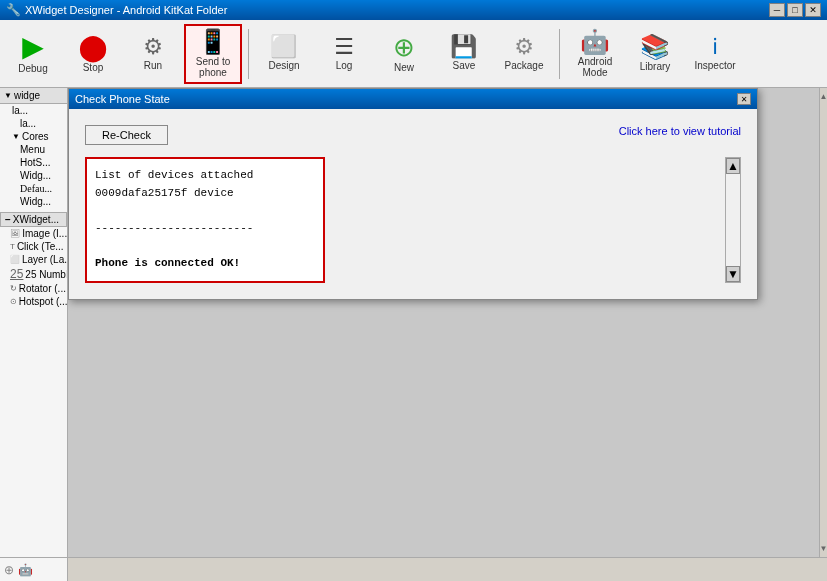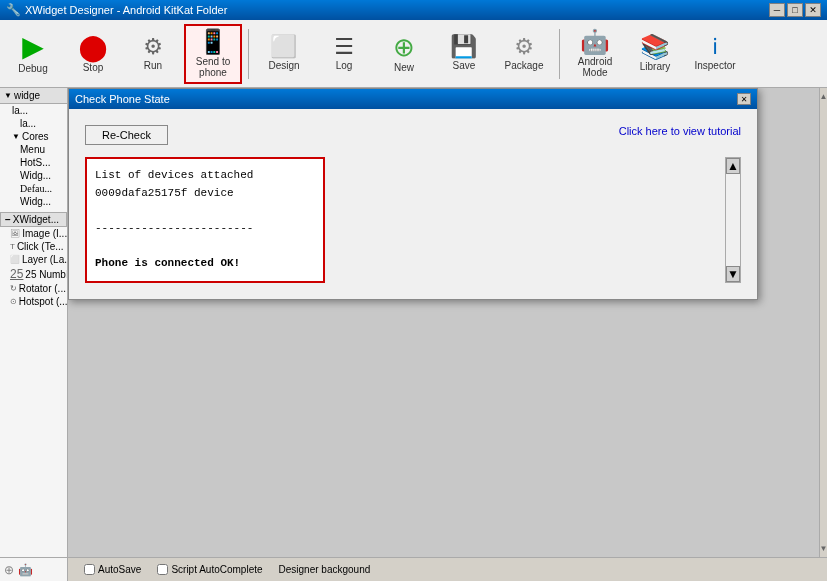--- a/index.html
+++ b/index.html
@@ -403,26 +403,13 @@
     </div>
   </div>
 
 </div>
 
 <div class="status-bar">
   <div style="position:absolute; left:0; bottom:0; width:68px; height:24px; background:#f5f5f5; border-right:1px solid #aaa; border-top:1px solid #aaa; display:flex; align-items:center; gap:4px; padding:0 4px;">
     <span style="font-size:12px; color:#888;">⊕</span>
     <span style="font-size:12px; color:#88bb00;">🤖</span>
   </div>
-  <div style="margin-left:76px; display:flex; align-items:center; gap:16px;">
-    <div class="status-checkbox">
-      <input type="checkbox" style="width: 11px; height: 11px;">
-      <span>AutoSave</span>
-    </div>
-    <div class="status-checkbox">
-      <input type="checkbox" style="width: 11px; height: 11px;">
-      <span>Script AutoComplete</span>
-    </div>
-    <div class="status-right">
-      <span>Designer backgound</span>
-    </div>
-  </div>
 </div>
 
 </body></html>

